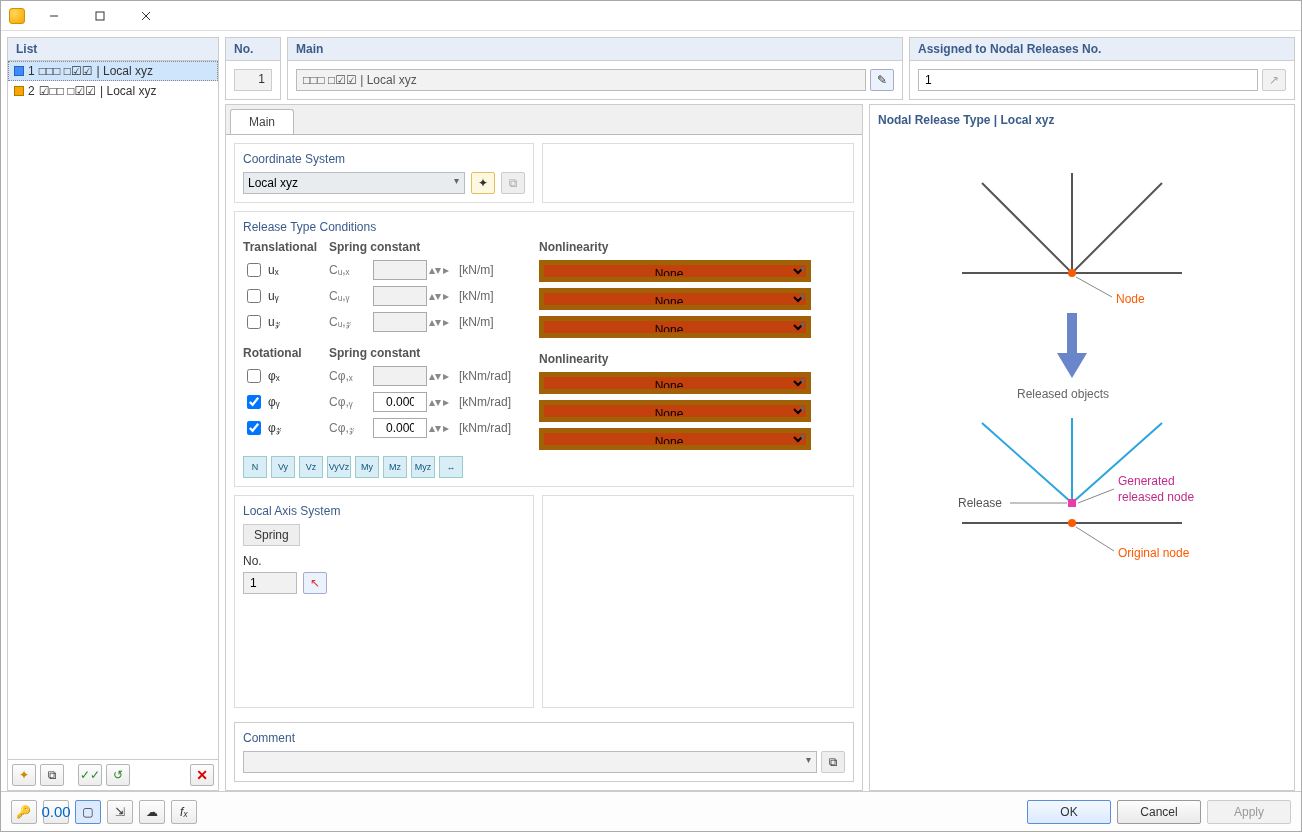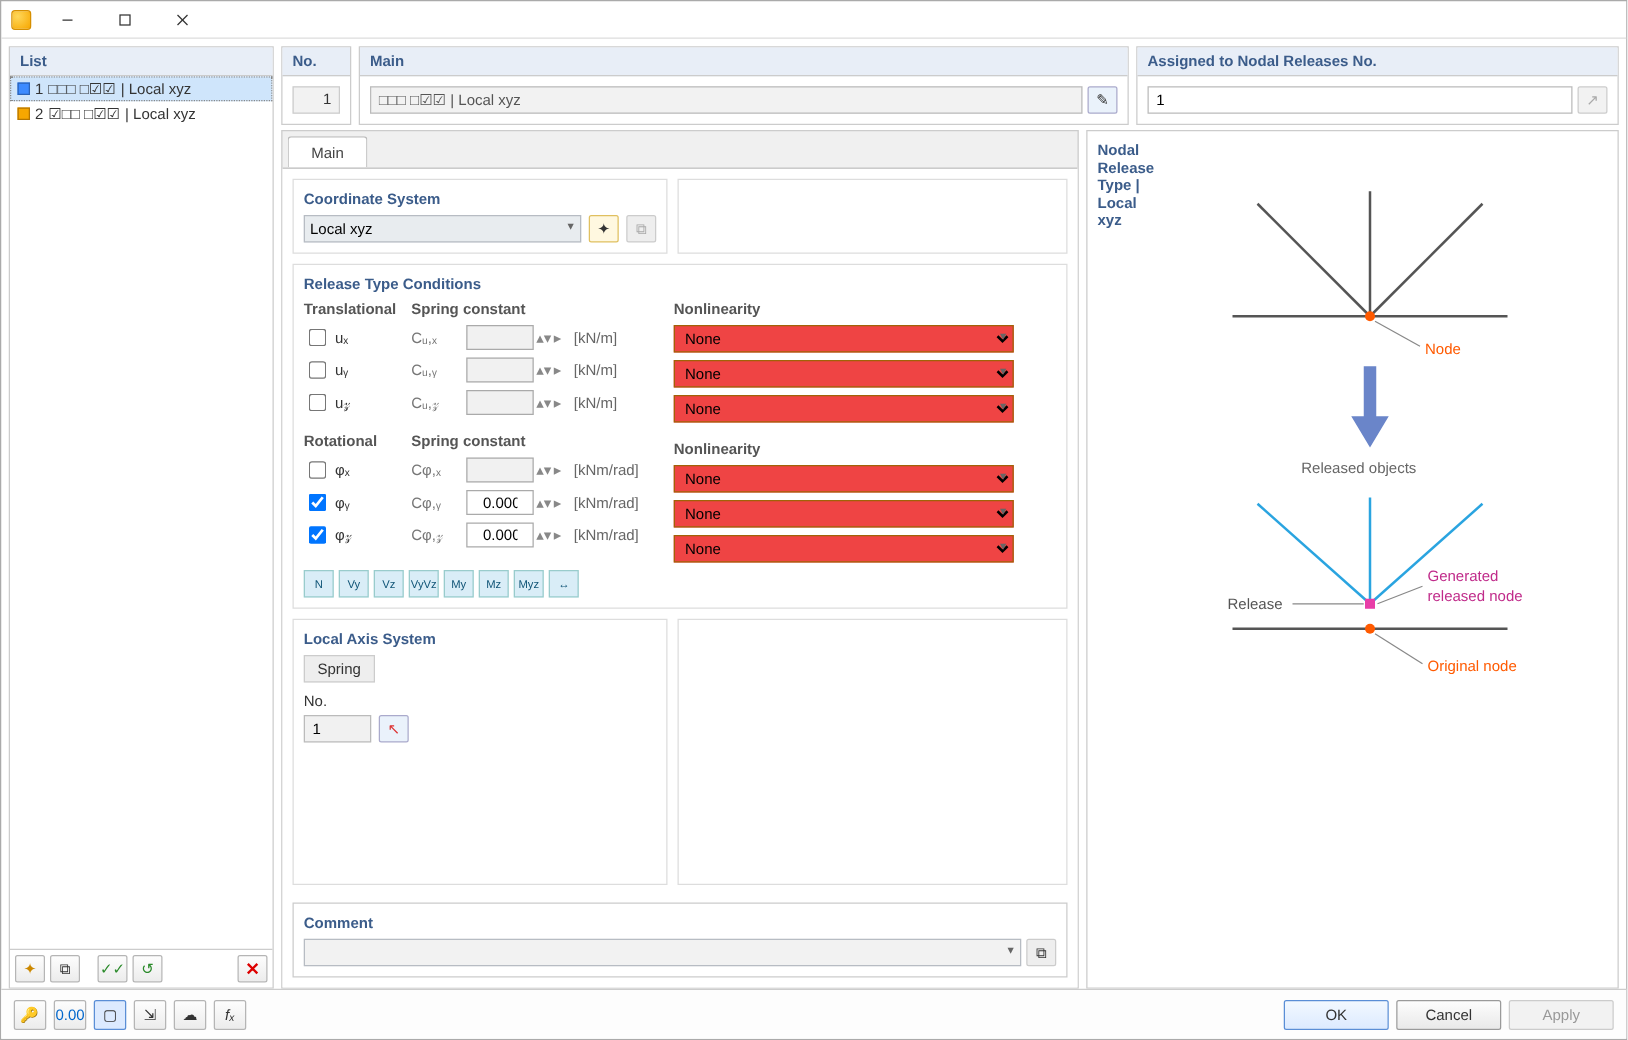--- a/index.html
+++ b/index.html
@@ -39,44 +39,44 @@
 .assigned-box { width: 386px; }
 .assigned-input { flex: 1; height: 22px; border: 1px solid #bbb; background: #fff; padding: 2px 6px; }
 
 .middle { flex: 1; display: flex; gap: 6px; min-height: 0; }
 
 .main-col { flex: 1; display: flex; flex-direction: column; min-width: 0; border: 1px solid #ccc; background: #f0f0f0; }
 .tabstrip { display: flex; padding: 4px 4px 0 4px; }
 .tab { padding: 5px 18px; border: 1px solid #bbb; border-bottom: none; background: #fff; color:#444; margin-right:2px; border-top-left-radius:3px; border-top-right-radius:3px;}
 .form-area { flex: 1; background: #fff; border-top: 1px solid #bbb; padding: 8px; display: flex; gap: 8px; min-height: 0; }
 .panel { border: 1px solid #ddd; padding: 8px; }
-.panel-title { color: #3b5c8a; font-weight: 700; margin-bottom: 6px; }
+.panel-title { color: #3b5c8a; font-weight: 400; margin-bottom: 6px; }
 select, .combo { height: 22px; border: 1px solid #aaa; background: #f2f2f2; padding: 1px 4px; width: 100%; }
 .combo { background: #e8ecef; border-color:#b7bcc3; appearance: none; padding-right:20px; position:relative;}
 .combo-wrap { position:relative; display:inline-block; }
 .combo-wrap::after { content: "▾"; position:absolute; right:6px; top:3px; color:#666; pointer-events:none; font-size:10px;}
 .row-inline { display:flex; align-items:center; gap:6px; }
 
 .rt-grid { display:grid; grid-template-columns: 86px 44px 86px 60px; row-gap:6px; align-items:center;}
 .subhdr { color:#555; font-weight:600; }
 .ck { display:flex; align-items:center; gap:4px;}
 .ck input { width:14px; height:14px;}
 .spin { display:flex; align-items:center; }
 .spin input { width:54px; height:20px; border:1px solid #aaa; text-align:right; padding:1px 12px; background:#fff;}
 .spin.dis input { background:#f1f1f1; color:#aaa;}
 .unitcell { color:#666; }
-.nonlin-select { height:22px; border:1px solid #a16207; background:#ef4444; width: 272px; padding:1px 4px;}
+.nonlin-select { height:22px; border:5px solid #a16207; background:#c2410c; width: 272px; padding:1px 4px;text-align:center;}
 
 .qbtns { display:flex; gap:4px; margin-top:6px;}
 .qbtn { width:24px; height:22px; border:1px solid #9cc; background:#d9edf7; font-size:9px; display:flex; align-items:center; justify-content:center; color:#157;}
 
 .local-axis .member-btn { border:1px solid #ccc; background:#eee; padding:3px 10px; display:inline-block; margin-bottom:8px;}
 .local-axis .no-in { width:54px; height:22px; border:1px solid #bbb; background:#f1f1f1; padding:1px 6px; text-align:left;}
 
-.preview-col { width: 426px; border: 1px solid #ccc; background: #fff; padding: 8px; display:flex; }
+.preview-col { width: 426px; border: 1px solid #ccc; background: #fff; padding: 8px; display:flex; flex-direction:column;}
 .preview-title { color:#3b5c8a; font-weight:600; margin-bottom:6px;}
 .preview-svg { flex:1; display:flex; align-items:flex-start; justify-content:center; padding-top:30px;}
 
 .comment-panel { border: 1px solid #ccc; background: #fff; padding: 8px; margin-top:6px;}
 .comment-row { display:flex; gap:4px; margin-top:4px;}
 .comment-row .combo-wrap { flex:1;}
 .comment-row .combo { width:100%; background:#f2f2f2;}
 
 .bottombar { height: 40px; border-top:1px solid #ccc; display:flex; align-items:center; padding: 0 10px; gap:6px; background:#fdfdfd;}
 .bottombar .spacer { flex:1; }
@@ -348,21 +348,21 @@
               <text x="216" y="394" fill="#ff5a00" font-size="14">Original node</text>
             </svg>
           </div>
         </div>
       </div>
     </div>
   </div>
 
   <div class="bottombar">
     <div class="btoolbar-icon">🔑</div>
-    <div class="btoolbar-icon" style="color:#06c;font-size:12px">0.00</div>
+    <div class="btoolbar-icon" style="color:#06c;font-size:15px">0.00</div>
     <div class="btoolbar-icon active">▢</div>
     <div class="btoolbar-icon">⇲</div>
     <div class="btoolbar-icon">☁</div>
     <div class="btoolbar-icon" style="font-style:italic">fₓ</div>
     <div class="spacer"></div>
     <div class="btn primary">OK</div>
     <div class="btn">Cancel</div>
     <div class="btn dis">Apply</div>
   </div>
 </div>

